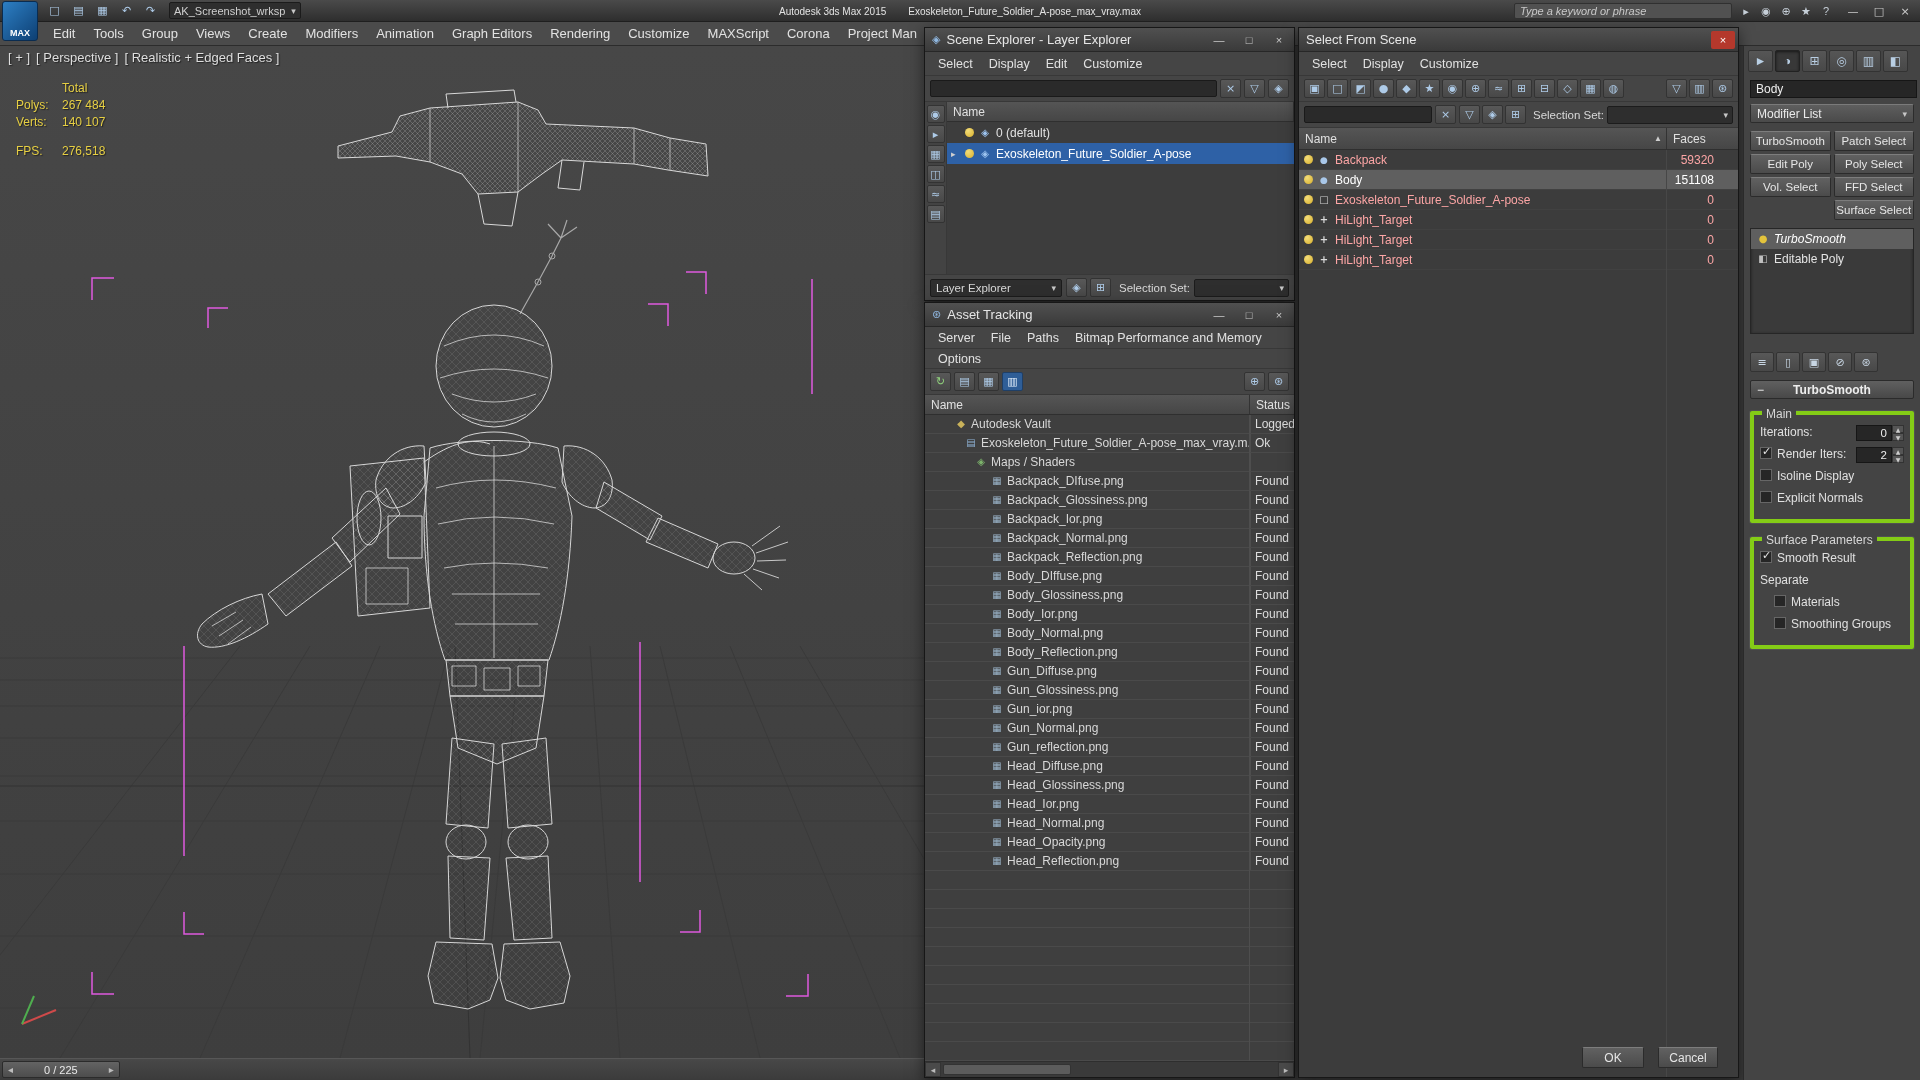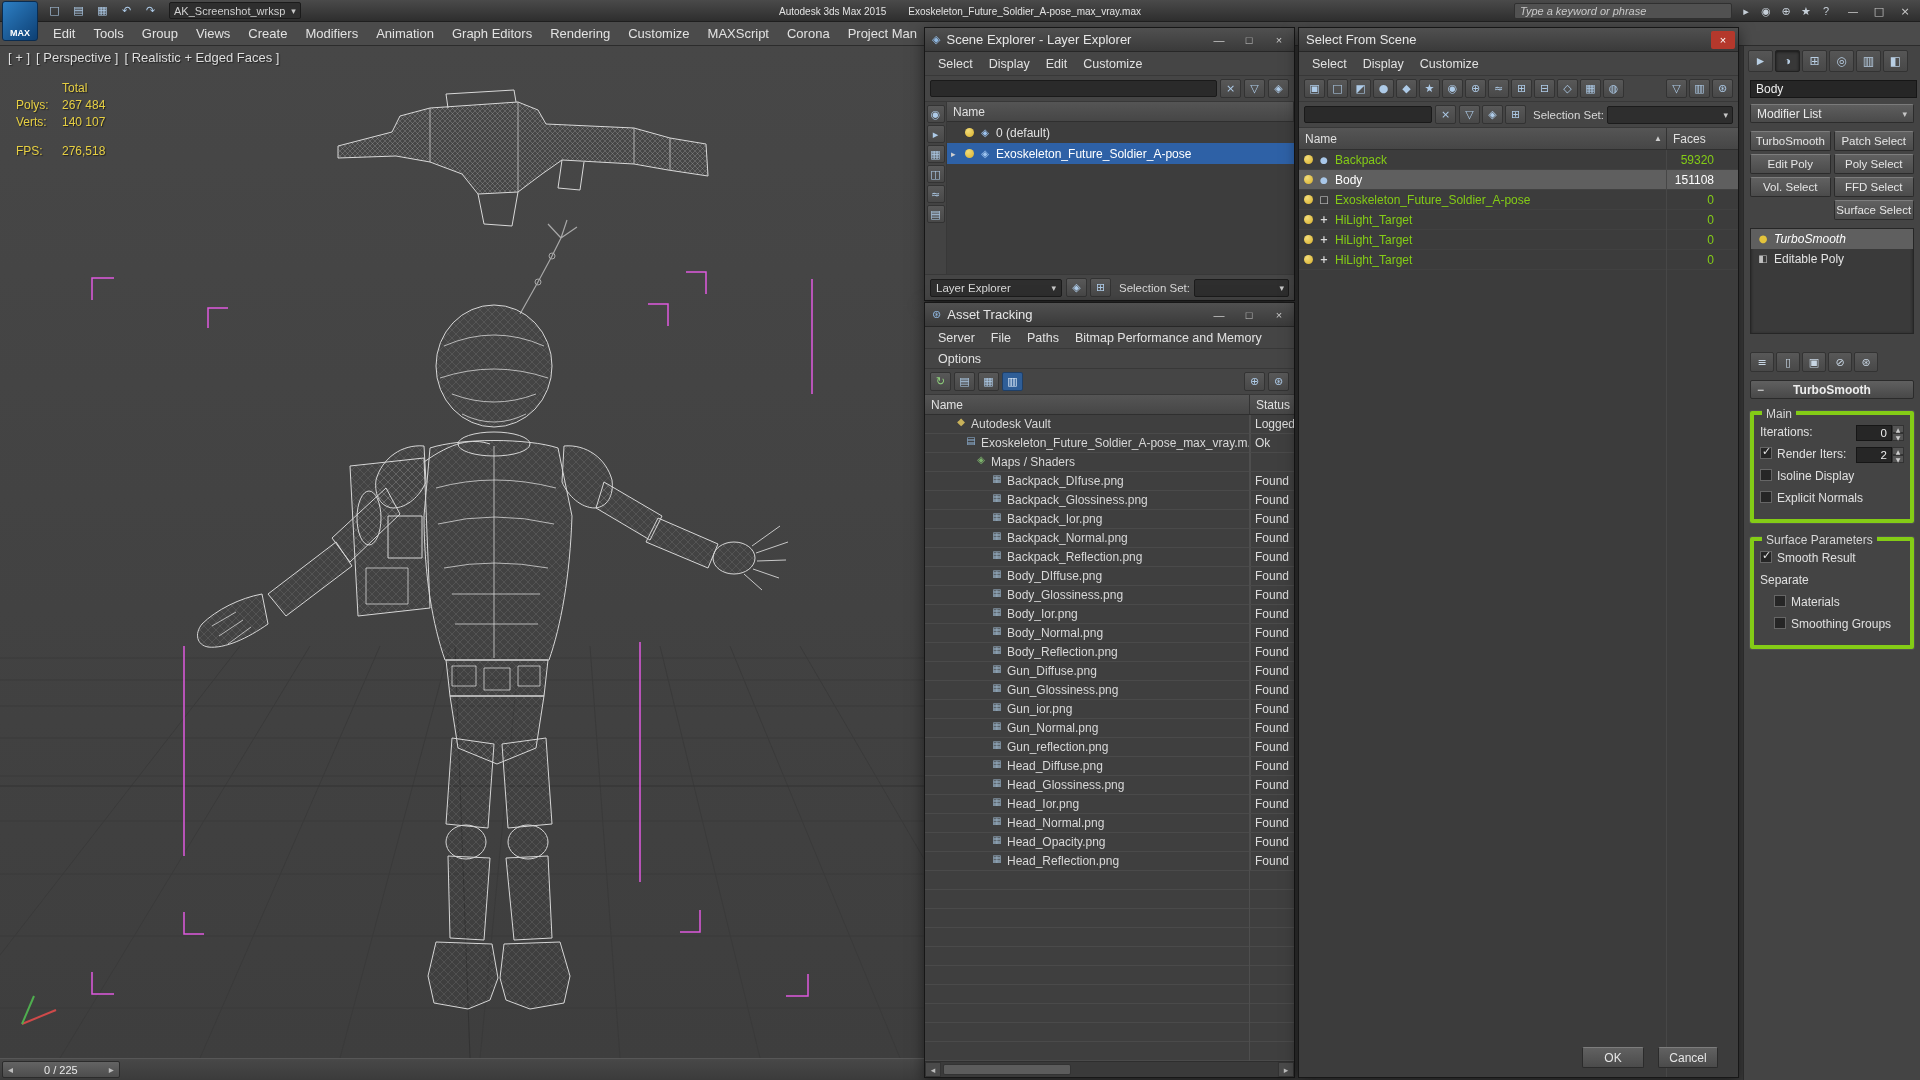--- a/index.html
+++ b/index.html
@@ -67,42 +67,42 @@
   .bulb{width:9px;height:9px;border-radius:50%;background:radial-gradient(circle at 35% 30%,#f2dd7a,#d9af2b);flex:0 0 9px}
   .se-footer{flex:0 0 26px;display:flex;align-items:center;gap:4px;padding:0 5px;background:#454545;border-top:1px solid #383838}
   .mode-combo{width:132px;height:18px;display:flex;align-items:center;justify-content:space-between;background:#2e2e2e;border:1px solid #1c1c1c;border-radius:2px;padding:0 5px;font-size:11.5px}
   .selset-label{margin-left:4px;white-space:nowrap;font-size:11.5px}
   .selset-combo{flex:1;height:18px;display:flex;align-items:center;justify-content:flex-end;background:#2e2e2e;border:1px solid #1c1c1c;border-radius:2px;padding:0 4px}
 
   
   .at-body{flex:1;position:relative;background:repeating-linear-gradient(#3f3f3f 0 18px,#4a4a4a 18px 19px);overflow:hidden}
   .at-col-divider{position:absolute;top:0;bottom:0;right:44px;width:1px;background:#4e4e4e}
   .at-row{display:flex;height:19px;border-bottom:1px solid #4a4a4a;background:#3f3f3f;align-items:center}
-  .at-name{flex:1;display:flex;align-items:flex-start;overflow:hidden;white-space:nowrap;gap:3px}
+  .at-name{flex:1;display:flex;align-items:center;overflow:hidden;white-space:nowrap;gap:3px}
   .at-status{width:44px;flex:0 0 44px;border-left:1px solid #4e4e4e;align-self:stretch;display:flex;align-items:center;padding-left:4px;overflow:hidden;white-space:nowrap;color:#dcdcdc}
   .ric{width:14px;flex:0 0 14px;text-align:center;font-size:10px;line-height:1}
   .ic-vault::before{content:"◆";color:#c9b25a}
   .ic-maxfile::before{content:"▤";color:#8fb3d6}
   .ic-maps::before{content:"◈";color:#7cb36b}
   .ic-bitmap::before{content:"▦";color:#9db7cc}
   .ic-geometry::before{content:"●";color:#a9c7e8;font-size:9px}
   .ic-dummy::before{content:"□";color:#cfcfcf}
   .ic-helper::before{content:"+";color:#d8d8d8;font-weight:bold}
   .ic-layer::before{content:"◈";color:#9cc3ef}
   .ic-bulb::before{content:"●";color:#e3c33c}
   .ic-poly::before{content:"◧";color:#c0c0c0}
   .hscroll{flex:0 0 16px;display:flex;align-items:center;background:#3a3a3a;border-top:1px solid #2e2e2e}
   .hs-btn{width:16px;height:15px;display:flex;align-items:center;justify-content:center;background:#4a4a4a;border:1px solid #333;color:#bbb;font-size:9px}
   .hs-track{flex:1;height:15px;position:relative}
   .hs-thumb{position:absolute;left:2px;top:2px;height:11px;width:38%;background:#5c5c5c;border:1px solid #333;border-radius:2px}
 
   
   .sfs-list{flex:1;display:flex;flex-direction:column;background:#3c3c3c;position:relative}
   .sfs-col-divider{position:absolute;top:22px;bottom:0;right:71px;width:1px;background:#474747}
-  .sfs-row{display:flex;align-items:center;height:20px;gap:4px;padding-left:5px;border-bottom:1px solid #414141;color:#84cc16}
+  .sfs-row{display:flex;align-items:center;height:20px;gap:4px;padding-left:5px;border-bottom:1px solid #414141;color:#fca5a5}
   .sfs-row.selected{background:#5f5f5f;color:#fff}
   .sfs-name{flex:1;overflow:hidden;white-space:nowrap}
   .sfs-faces{width:71px;flex:0 0 71px;text-align:right;padding-right:24px}
   .sort-ic{position:absolute;right:4px;font-size:8px;color:#cfcfcf}
   .sfs-buttons{position:absolute;bottom:9px;right:20px;display:flex;gap:14px}
   .btn{display:flex;align-items:center;justify-content:center;background:linear-gradient(#616161,#4b4b4b);border:1px solid #2b2b2b;border-top-color:#7d7d7d;border-radius:2px;color:#e6e6e6;font-size:12px;height:21px}
   .btn.w62{width:62px}.btn.w70{width:60px}
 
   
   .cmd-panel{position:absolute;left:1743px;top:46px;width:177px;height:1034px;background:#444444;border-left:1px solid #2a2a2a;z-index:10;padding:2px 4px;overflow:hidden}

